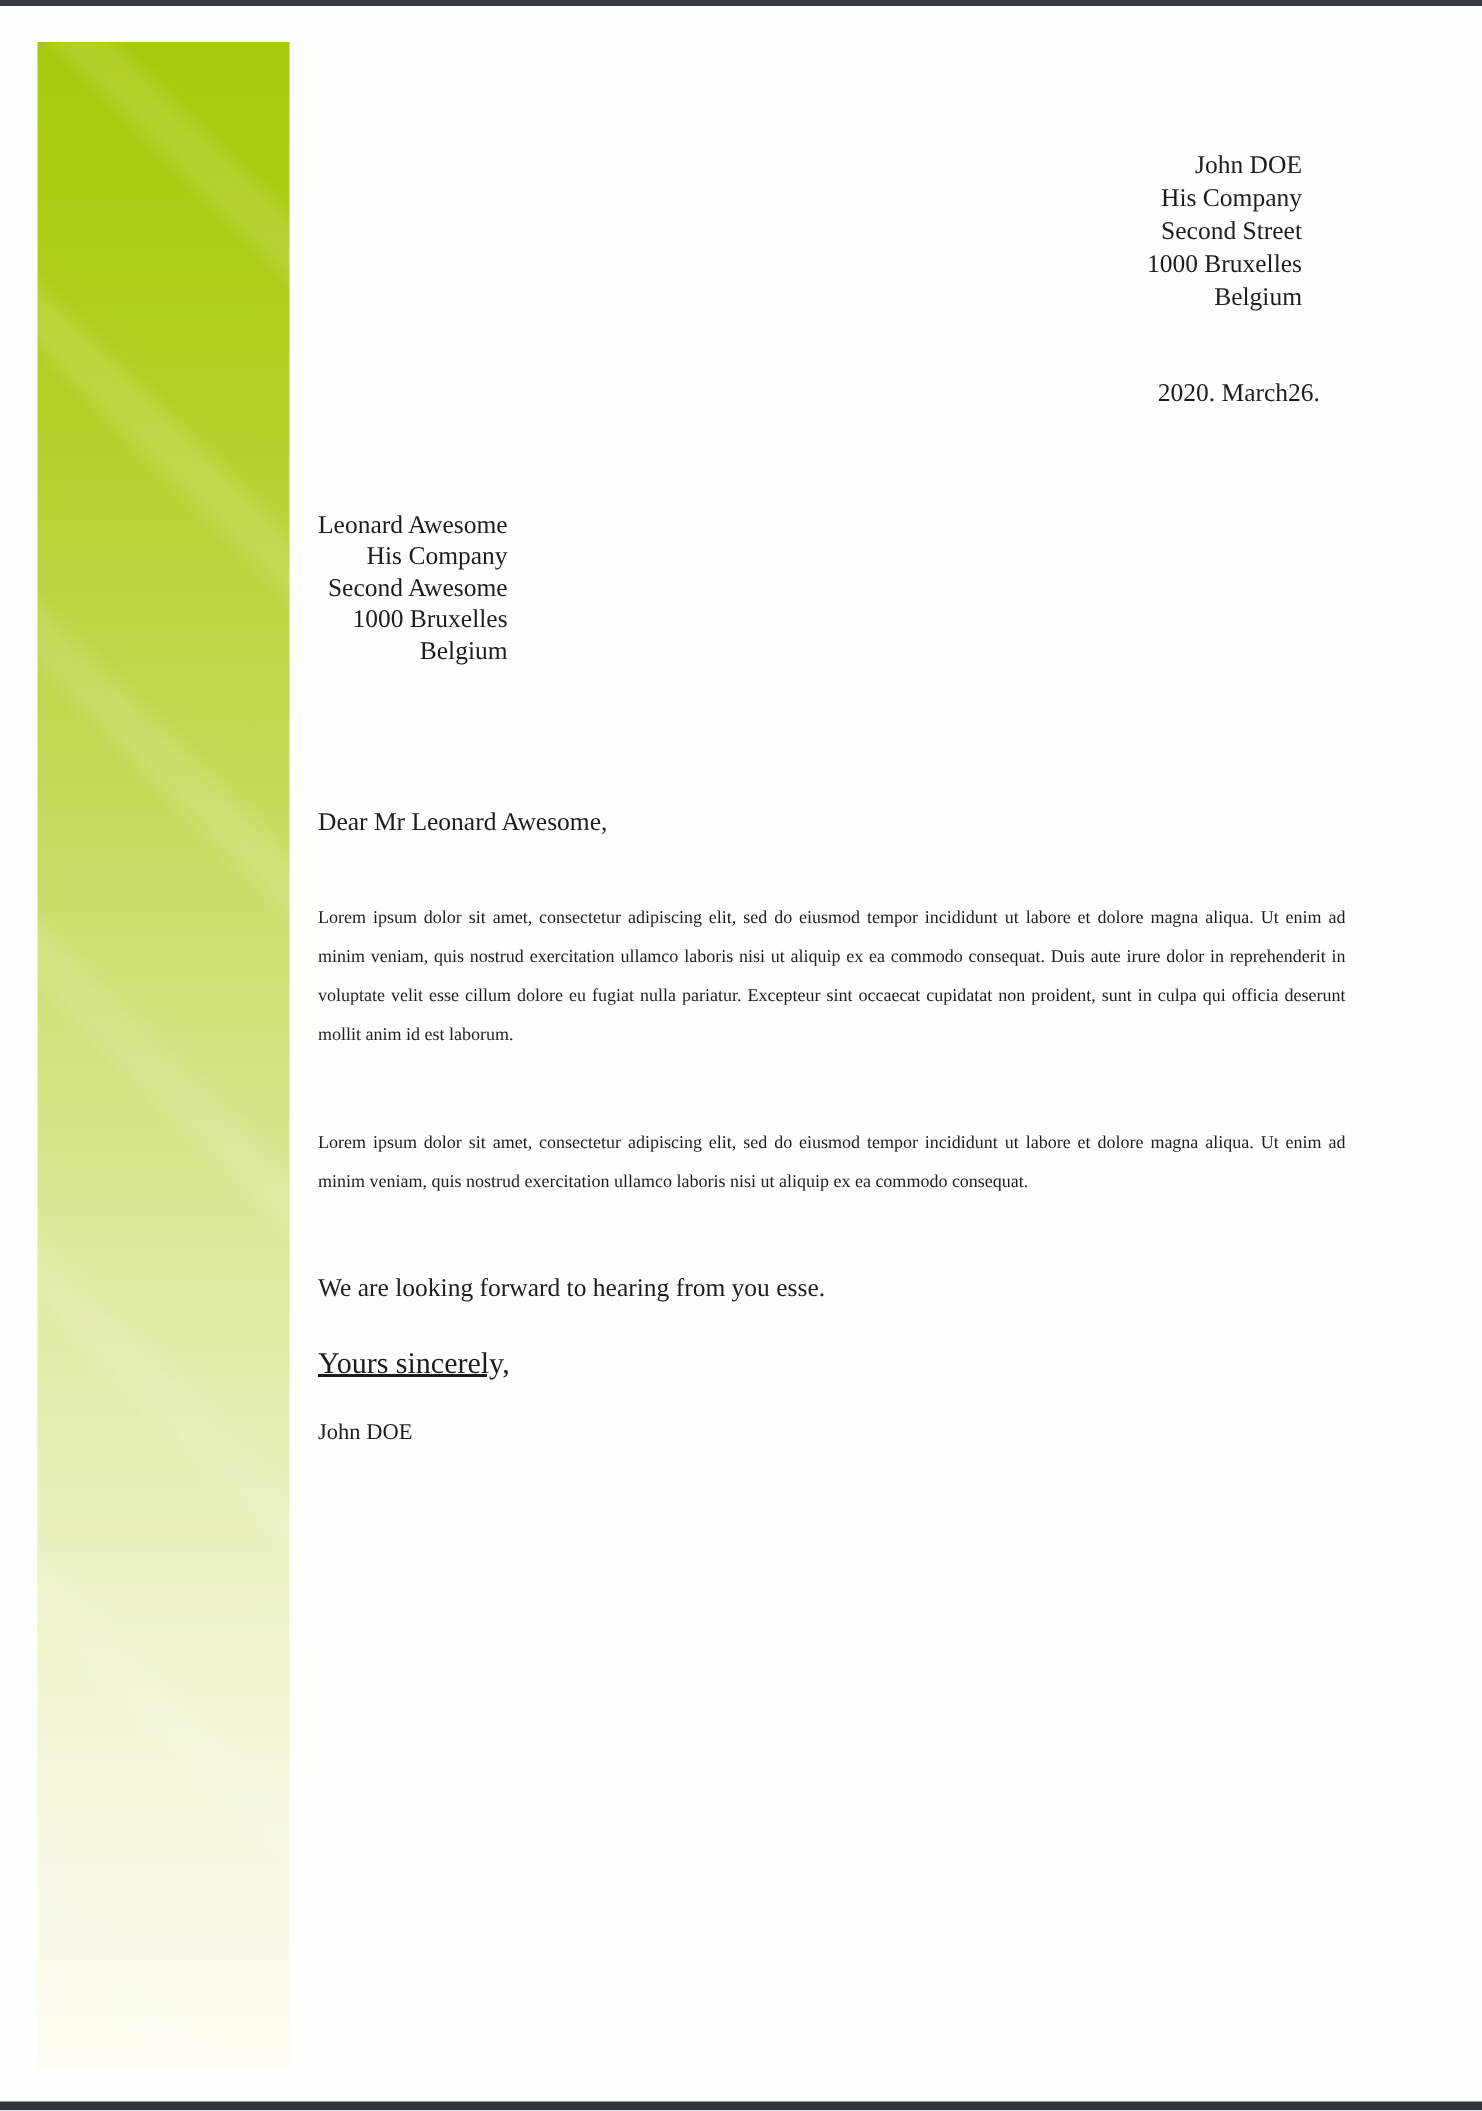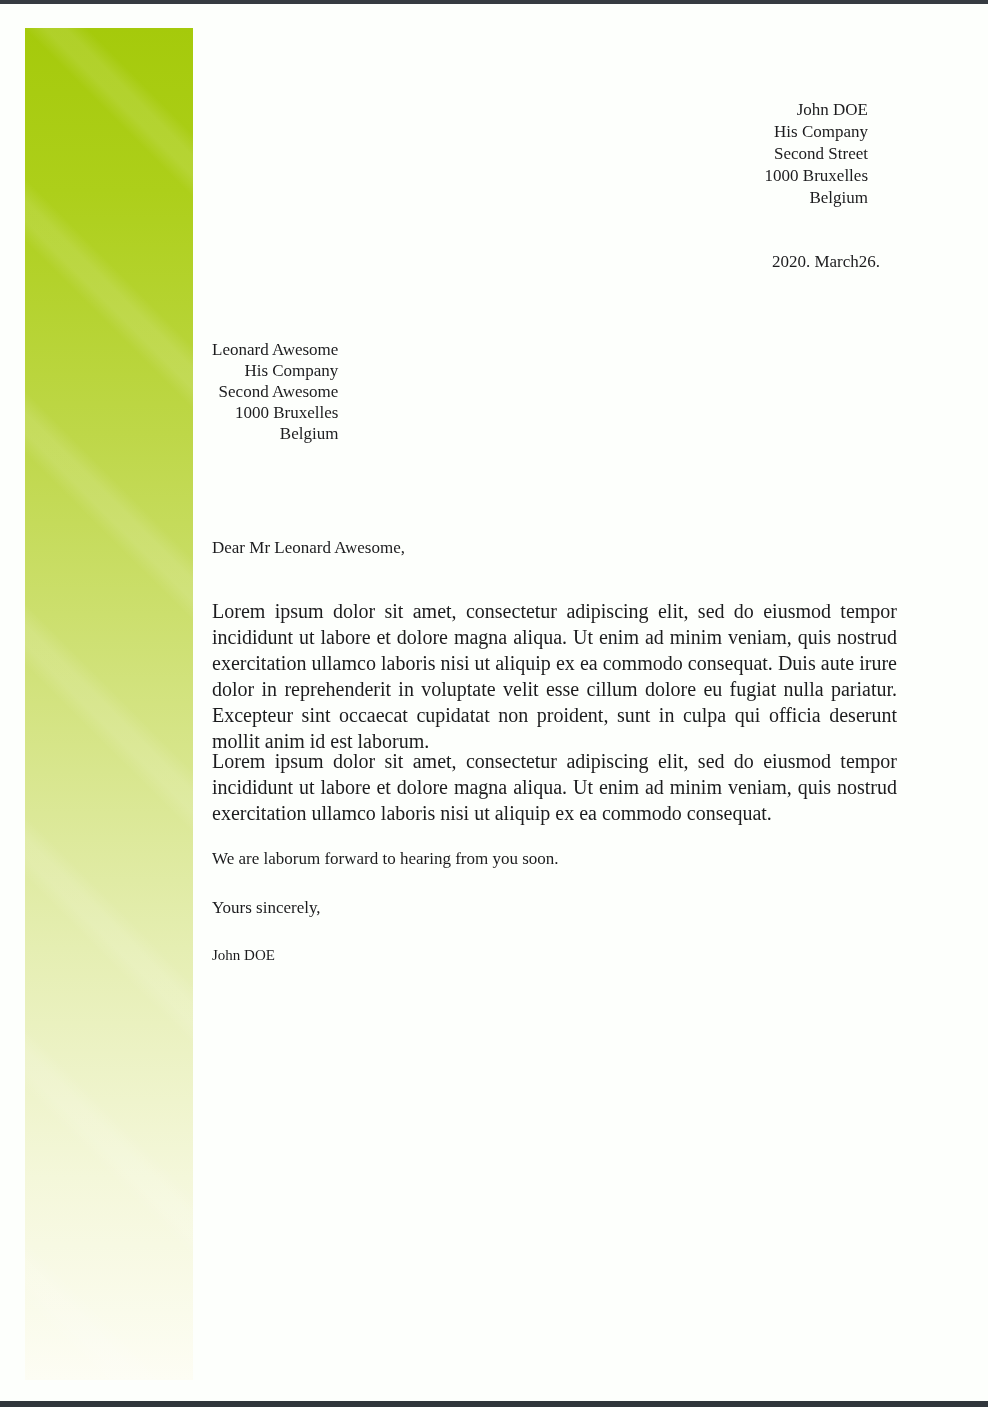--- a/index.html
+++ b/index.html
@@ -75,37 +75,38 @@
   .salutation {
     position: absolute;
     top: 538px;
     left: 212px;
     font-size: 17px;
   }
   .body-paragraph {
     position: absolute;
     left: 212px;
     width: 685px;
-    font-size: 20px;
+    font-size: 12px;
     line-height: 26px;
     text-align: justify;
   }
   .para-1 { top: 598px; }
   .para-2 { top: 748px; }
   .closing-line {
     position: absolute;
     top: 849px;
     left: 212px;
     font-size: 17px;
   }
   .sign-off {
     position: absolute;
     top: 898px;
     left: 212px;
-    font-size: 17px;
+    font-size: 20px;
+    text-decoration: underline;
   }
   .signature {
     position: absolute;
     top: 947px;
     left: 212px;
     font-size: 15px;
   }
 </style>
 </head>
 <body>
@@ -133,21 +134,21 @@
     <div>1000 Bruxelles</div>
     <div>Belgium</div>
   </div>
 
   <div class="salutation">Dear Mr Leonard Awesome,</div>
 
   <div class="body-paragraph para-1">Lorem ipsum dolor sit amet, consectetur adipiscing elit, sed do eiusmod tempor incididunt ut labore et dolore magna aliqua. Ut enim ad minim veniam, quis nostrud exercitation ullamco laboris nisi ut aliquip ex ea commodo consequat. Duis aute irure dolor in reprehenderit in voluptate velit esse cillum dolore eu fugiat nulla pariatur. Excepteur sint occaecat cupidatat non proident, sunt in culpa qui officia deserunt mollit anim id est laborum.</div>
 
   <div class="body-paragraph para-2">Lorem ipsum dolor sit amet, consectetur adipiscing elit, sed do eiusmod tempor incididunt ut labore et dolore magna aliqua. Ut enim ad minim veniam, quis nostrud exercitation ullamco laboris nisi ut aliquip ex ea commodo consequat.</div>
 
-  <div class="closing-line">We are laborum forward to hearing from you soon.</div>
+  <div class="closing-line">We are looking forward to hearing from you esse.</div>
 
   <div class="sign-off">Yours sincerely,</div>
 
   <div class="signature">John DOE</div>
 
   <div class="frame-bar bottom"></div>
 
 </div>
 
 </body></html>

